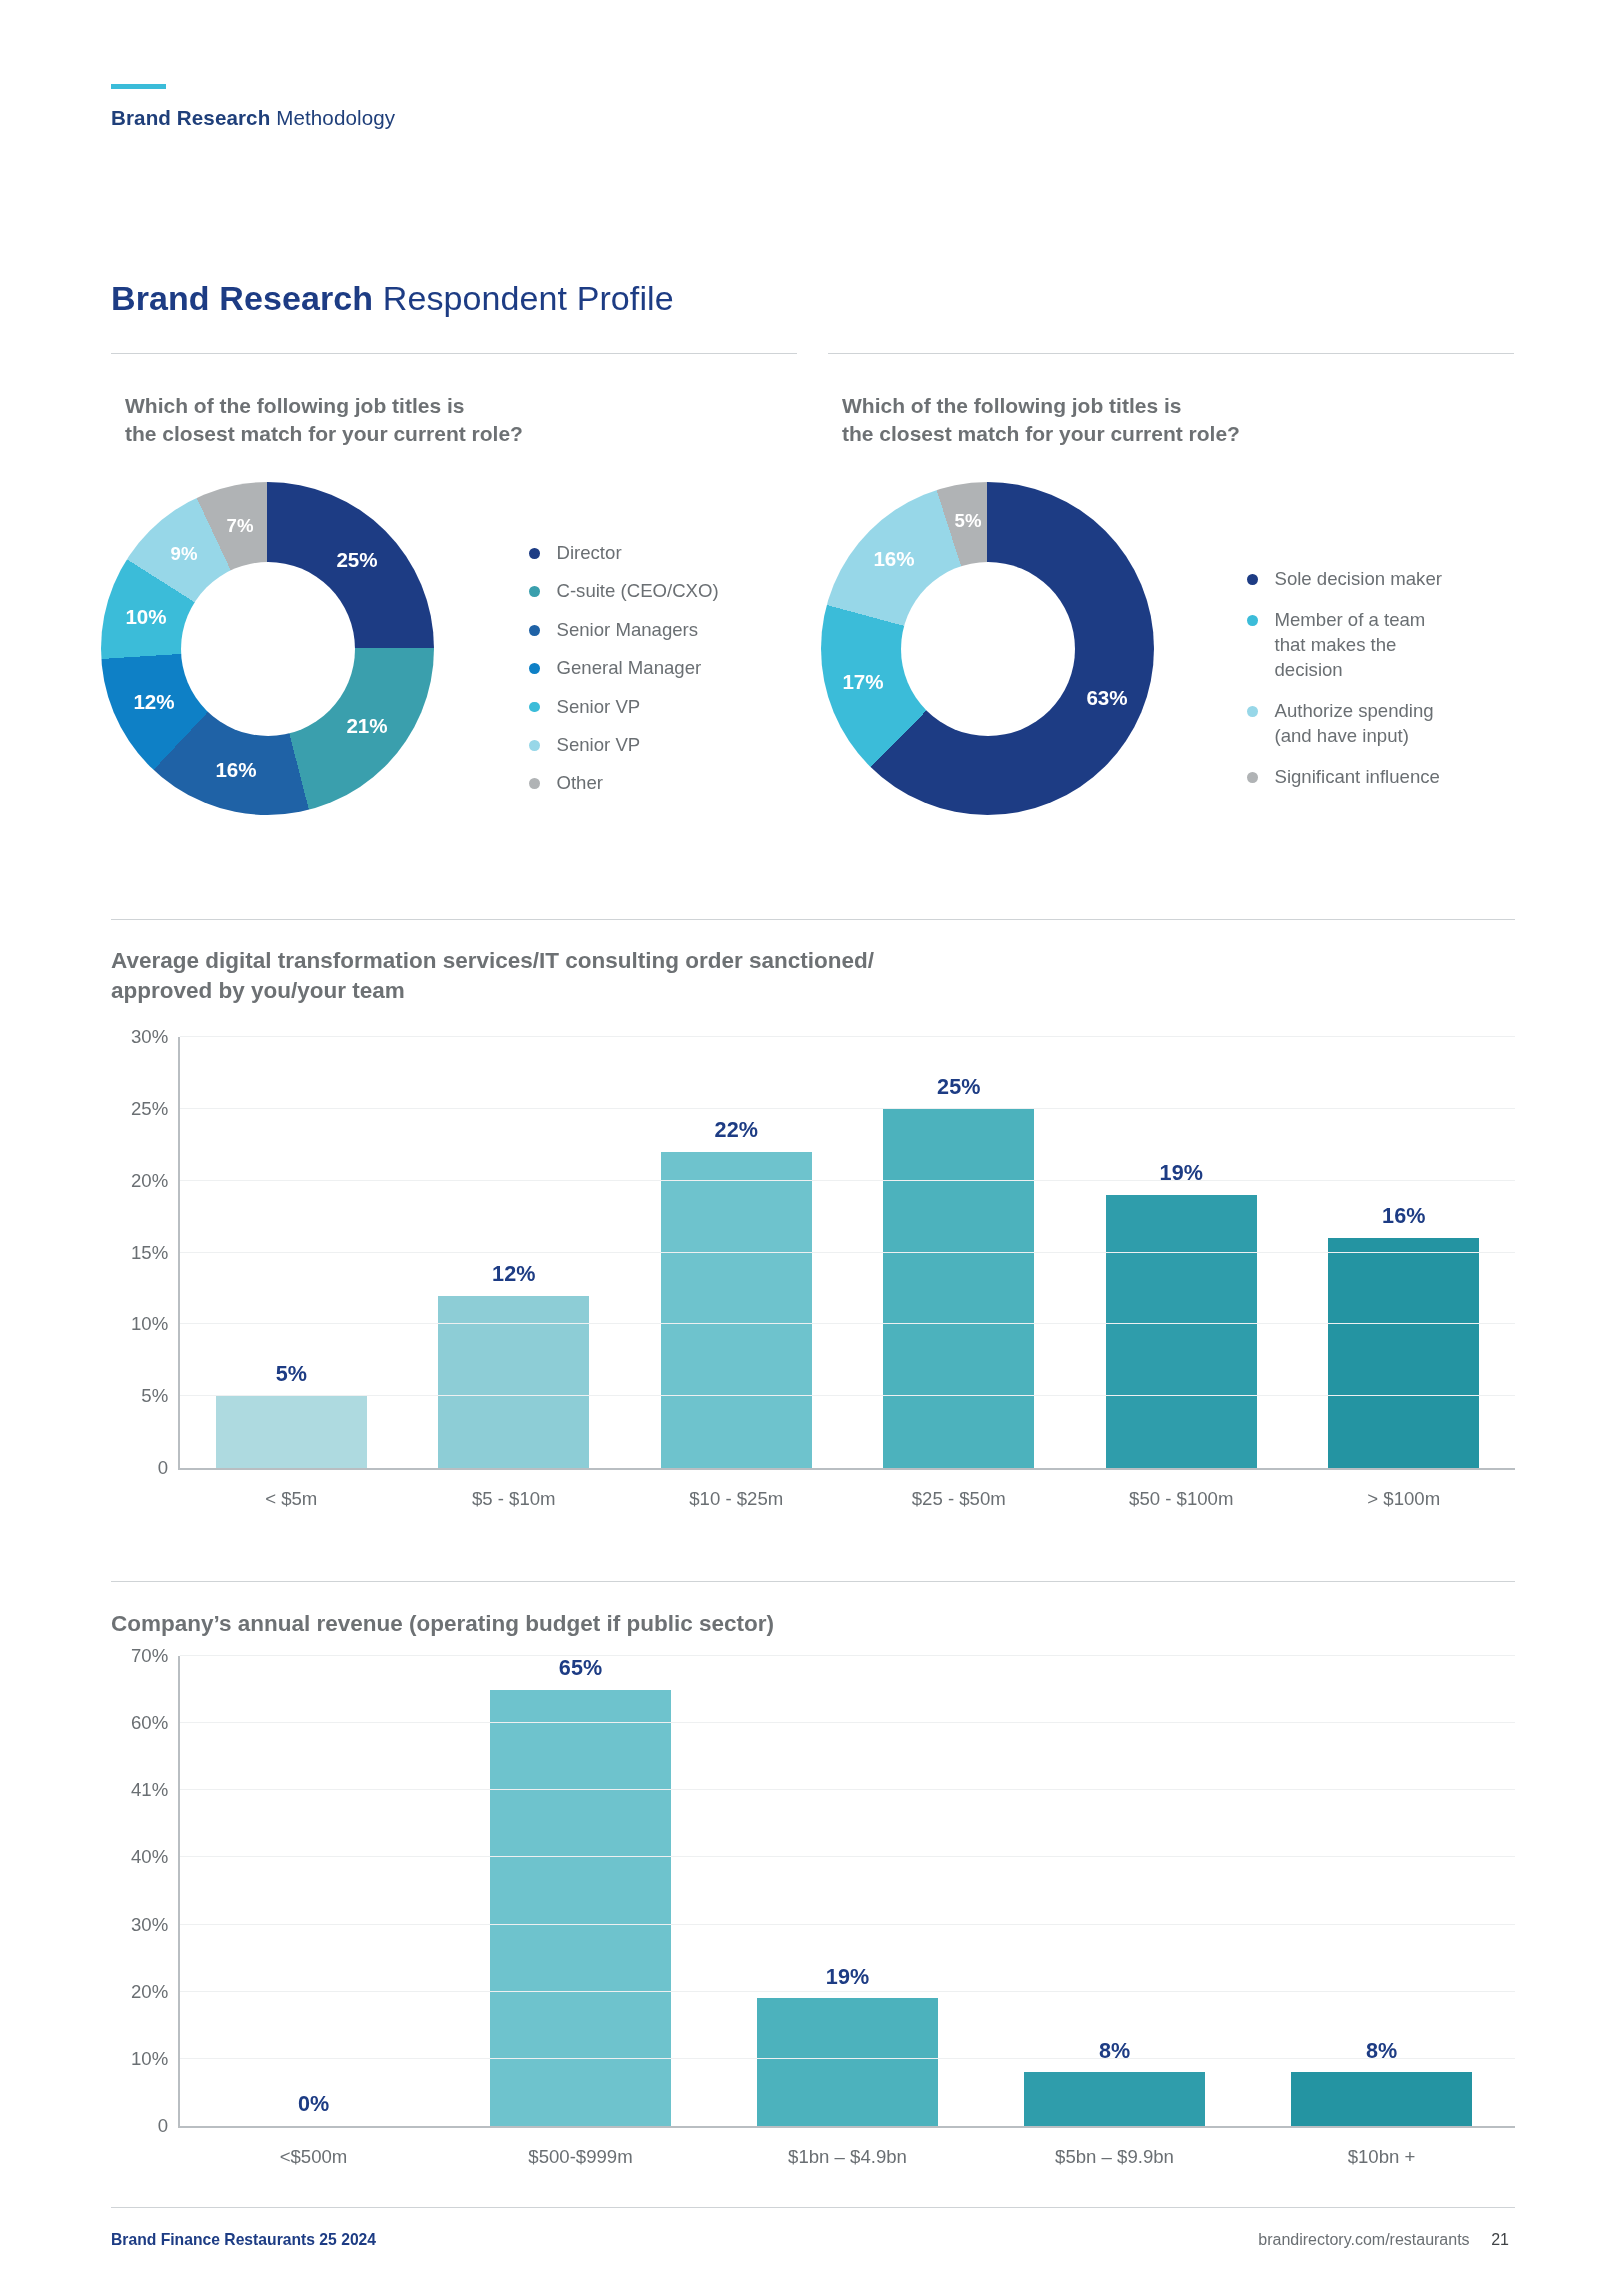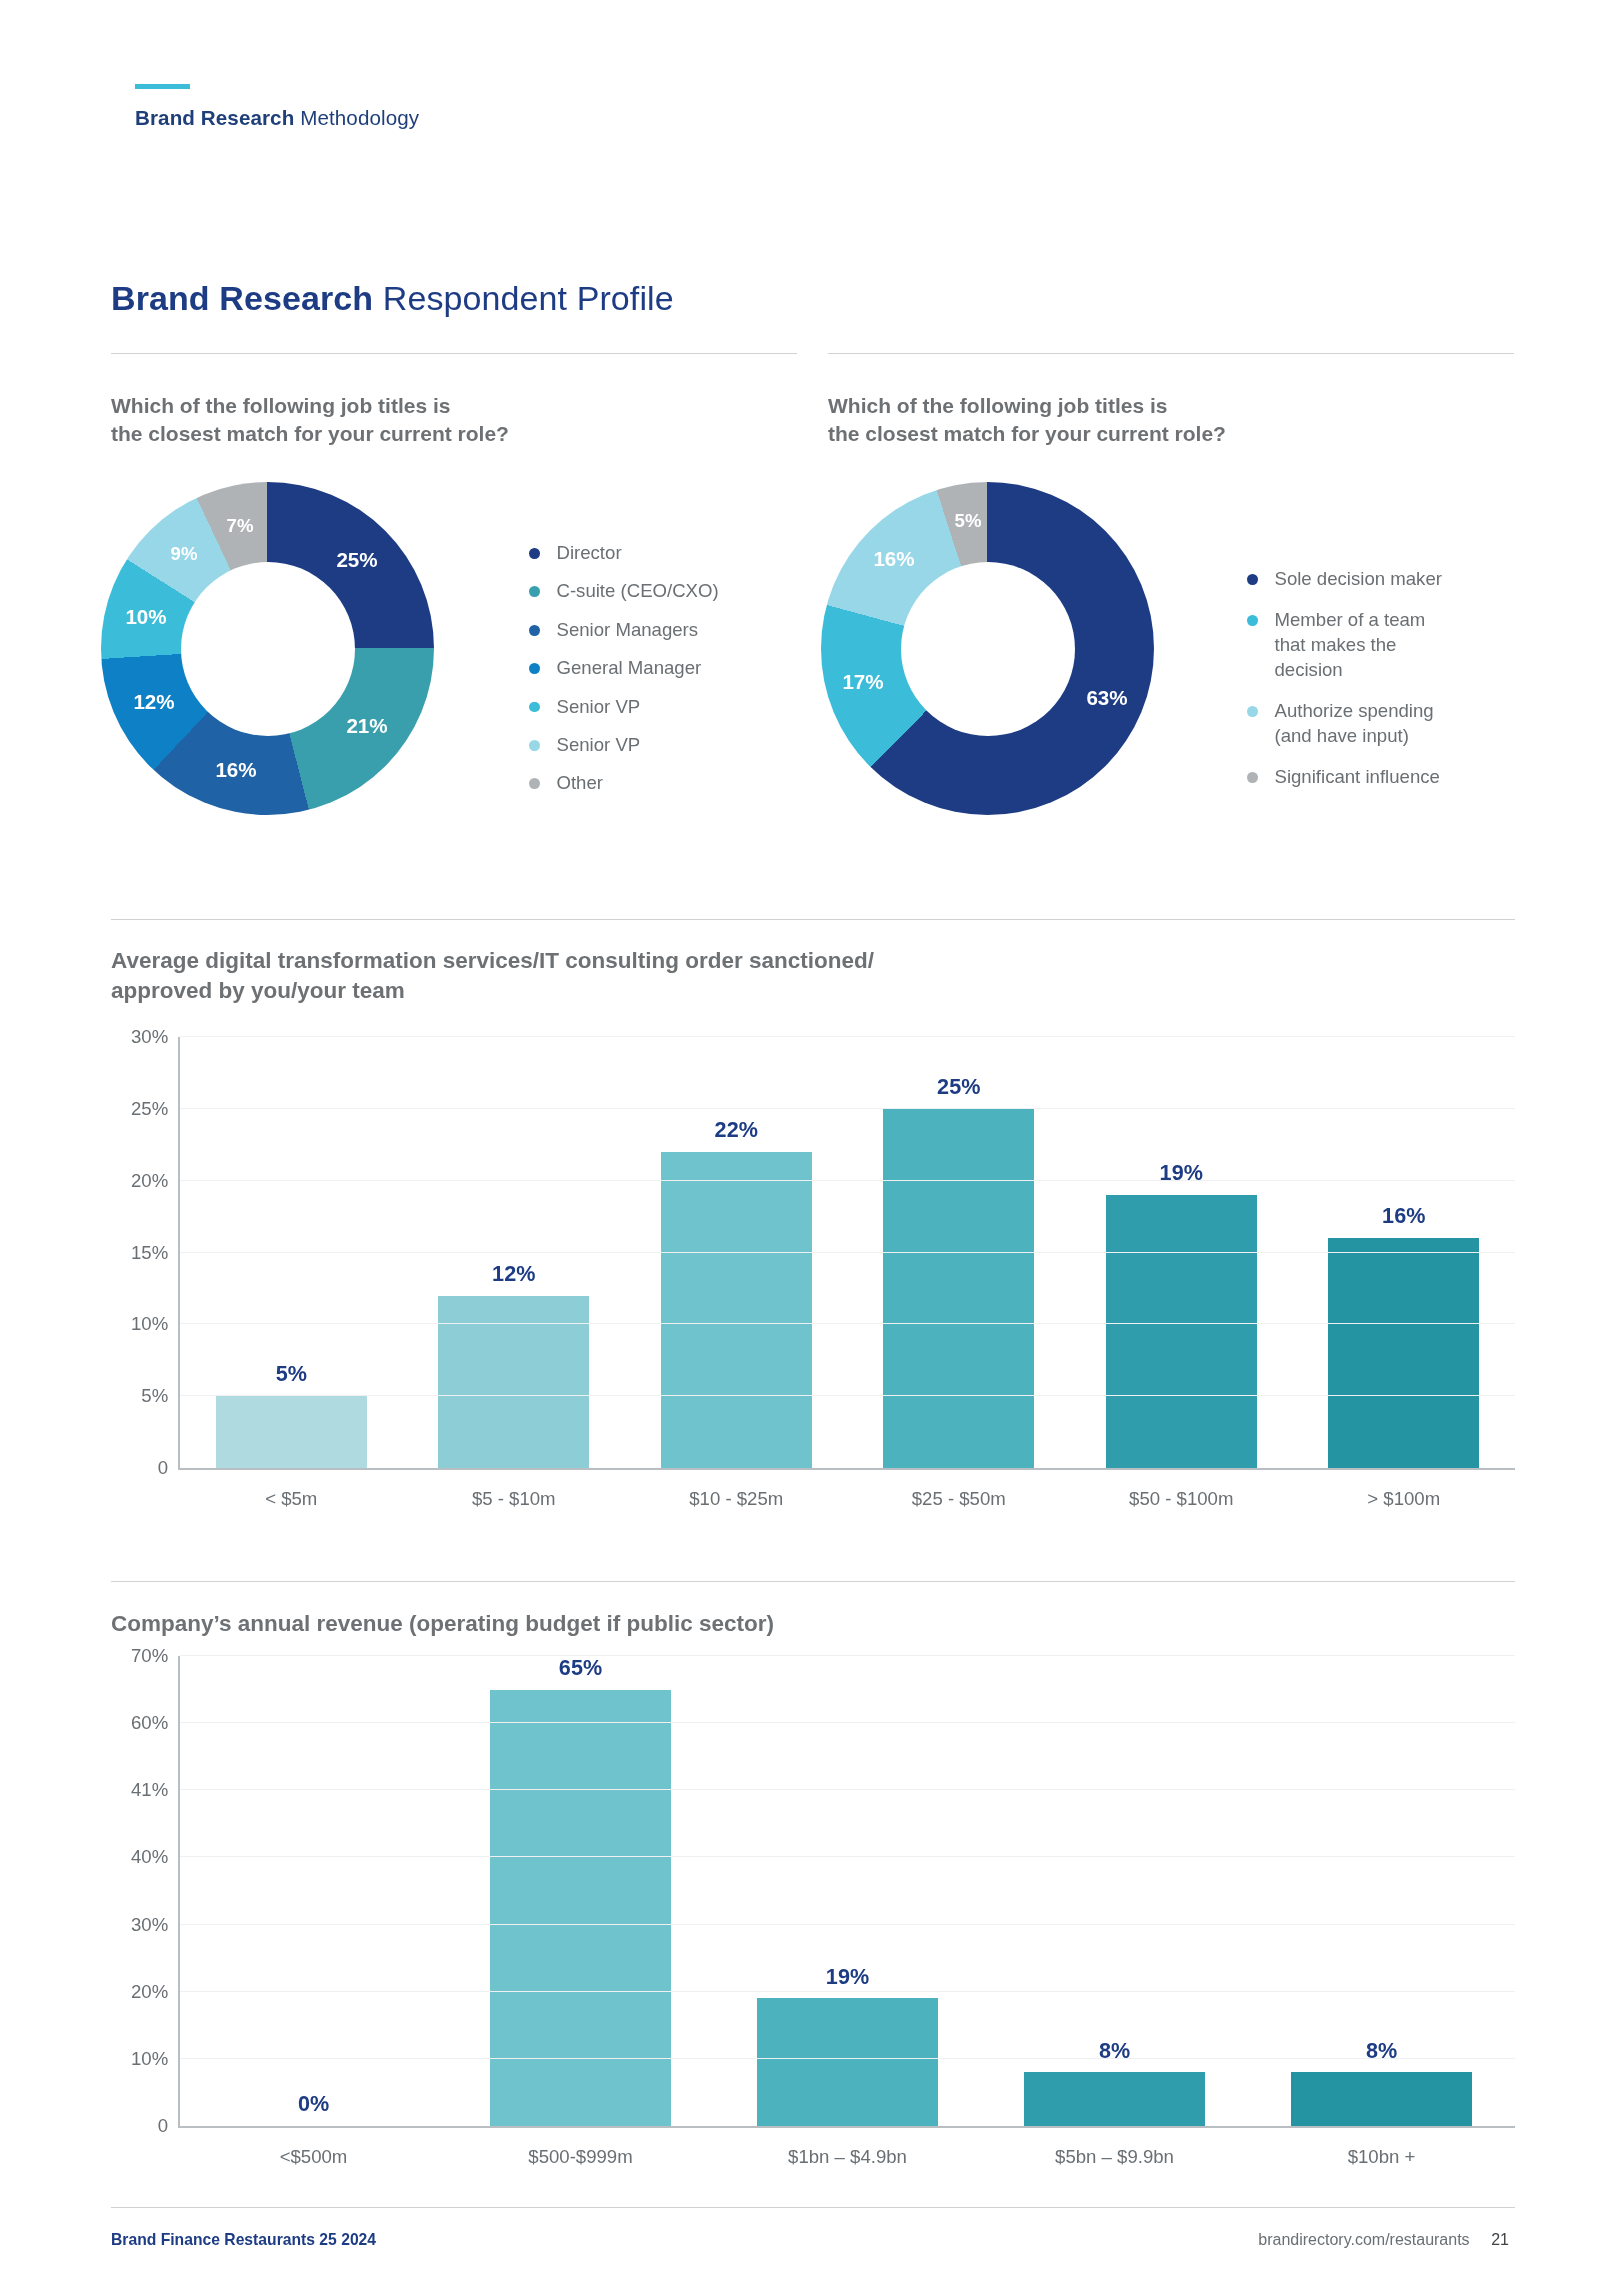--- a/index.html
+++ b/index.html
@@ -19,21 +19,20 @@
     position: absolute;
     inset: 0;
     padding: 0;
   }
 
   
   .header {
     position: absolute;
     left: 111px;
     top: 84px;
-    margin-left: 24px;
   }
   .header-rule {
     width: 55px;
     height: 4.9px;
     background: #3bbcd9;
     margin-bottom: 17.6px;
   }
   .header-title {
     font-size: 20.6px;
     color: #1f3f7a;
@@ -68,20 +67,21 @@
   .hr-mid2   { left: 111px;  top: 1581px; width: 1404px; }
   .hr-foot   { left: 111px;  top: 2207px; width: 1404px; }
 
   
   .q-head {
     position: absolute;
     font-size: 21px;
     font-weight: bold;
     line-height: 1.34;
     color: #6d7174;
+    margin-left: 14px;
   }
   .q1 { left: 111px; top: 392px; width: 647px; }
   .q2 { left: 828px; top: 392px; width: 647px; }
 
   
   .donut-wrap { position: absolute; }
   .donut-1 { left: 101px; top: 482px; }
   .donut-2 { left: 821px; top: 482px; }
   .donut {
     position: relative;

